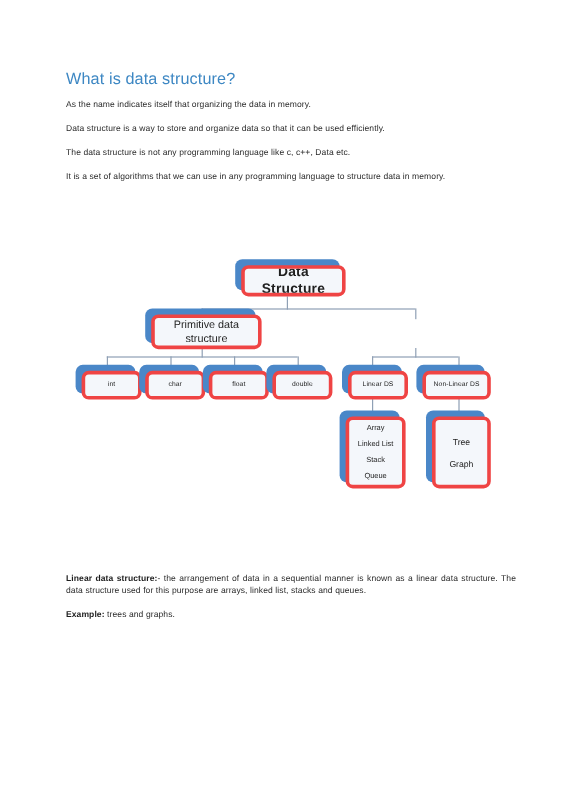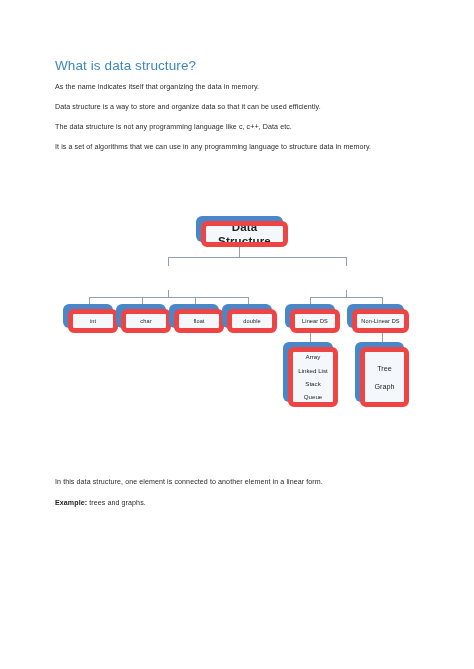--- a/index.html
+++ b/index.html
@@ -91,21 +91,21 @@
     background: #4a87c8;
     border-radius: 6px;
   }
   .node .face {
     position: absolute;
     left: 5px;
     top: 5px;
     width: 100%;
     height: 100%;
     background: #f4f7fb;
-    border: 5px solid #ef4444;
+    border: 3px solid #ef4444;
     border-radius: 6px;
     box-sizing: border-box;
     display: flex;
     align-items: center;
     justify-content: center;
     text-align: center;
     line-height: 1.25;
     color: #1f1f1f;
     overflow: hidden;
   }
@@ -169,20 +169,24 @@
     <div class="line v" style="left:382px; top:297px; height:8px;"></div>
 
     <div class="line v" style="left:310px; top:331px; height:12px;"></div>
     <div class="line v" style="left:382px; top:331px; height:12px;"></div>
 
     <div class="node root" style="left:196px; top:216px; width:87px; height:26px;">
       <div class="shadow"></div>
       <div class="face">Data Structure</div>
     </div>
 
+    <div class="node level2" style="left:121px; top:257px; width:92px; height:29px;">
+      <div class="shadow"></div>
+      <div class="face">Primitive data structure</div>
+    </div>
 
 
     <div class="node leaf" style="left:63px; top:304px; width:50px; height:24px;">
       <div class="shadow"></div>
       <div class="face">int</div>
     </div>
     <div class="node leaf" style="left:116px; top:304px; width:50px; height:24px;">
       <div class="shadow"></div>
       <div class="face">char</div>
     </div>
@@ -218,17 +222,17 @@
       <div class="shadow"></div>
       <div class="face">
         <span>Tree</span>
         <span>Graph</span>
       </div>
     </div>
 
   </div>
 
   <div class="content-lower">
-    <p class="para">In this data structure, one element is connected to another element in a linear form.</p>
+    <p class="para"><span class="b">Linear data structure:</span><span>- the arrangement of data in a sequential manner is known as a linear data structure. The data structure used for this purpose are arrays, linked list, stacks and queues.</span></p>
     <p class="para"><span class="b">Example:</span><span> trees and graphs.</span></p>
   </div>
 
 </div>
 
 </body></html>

